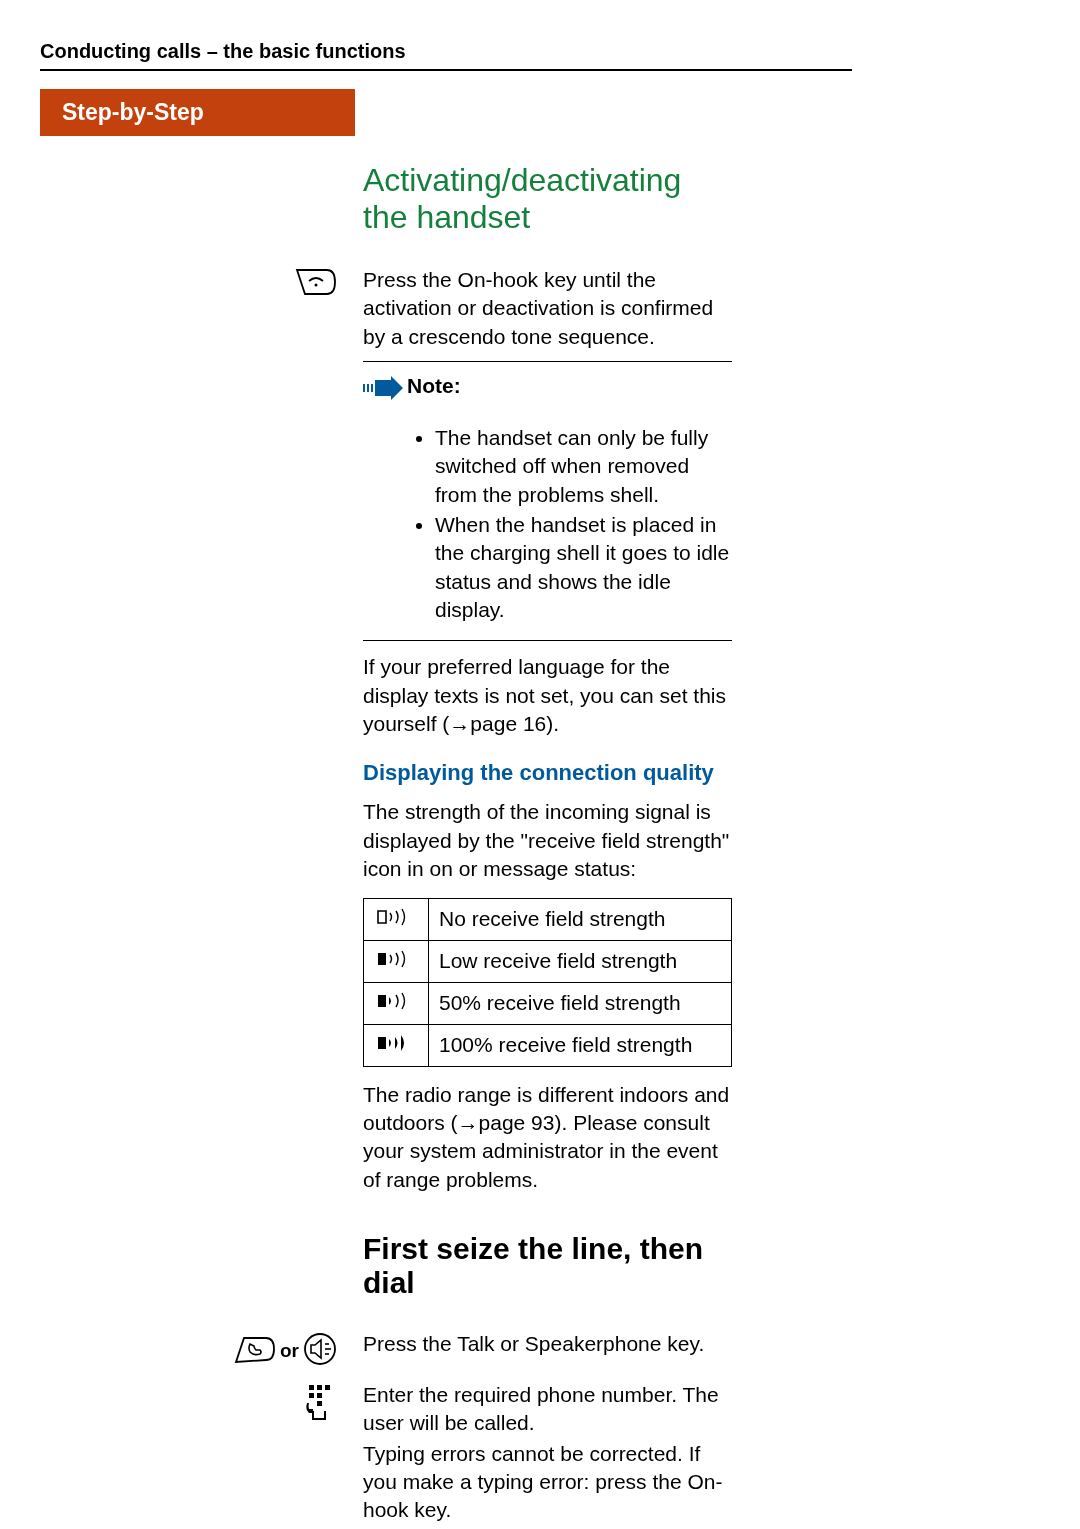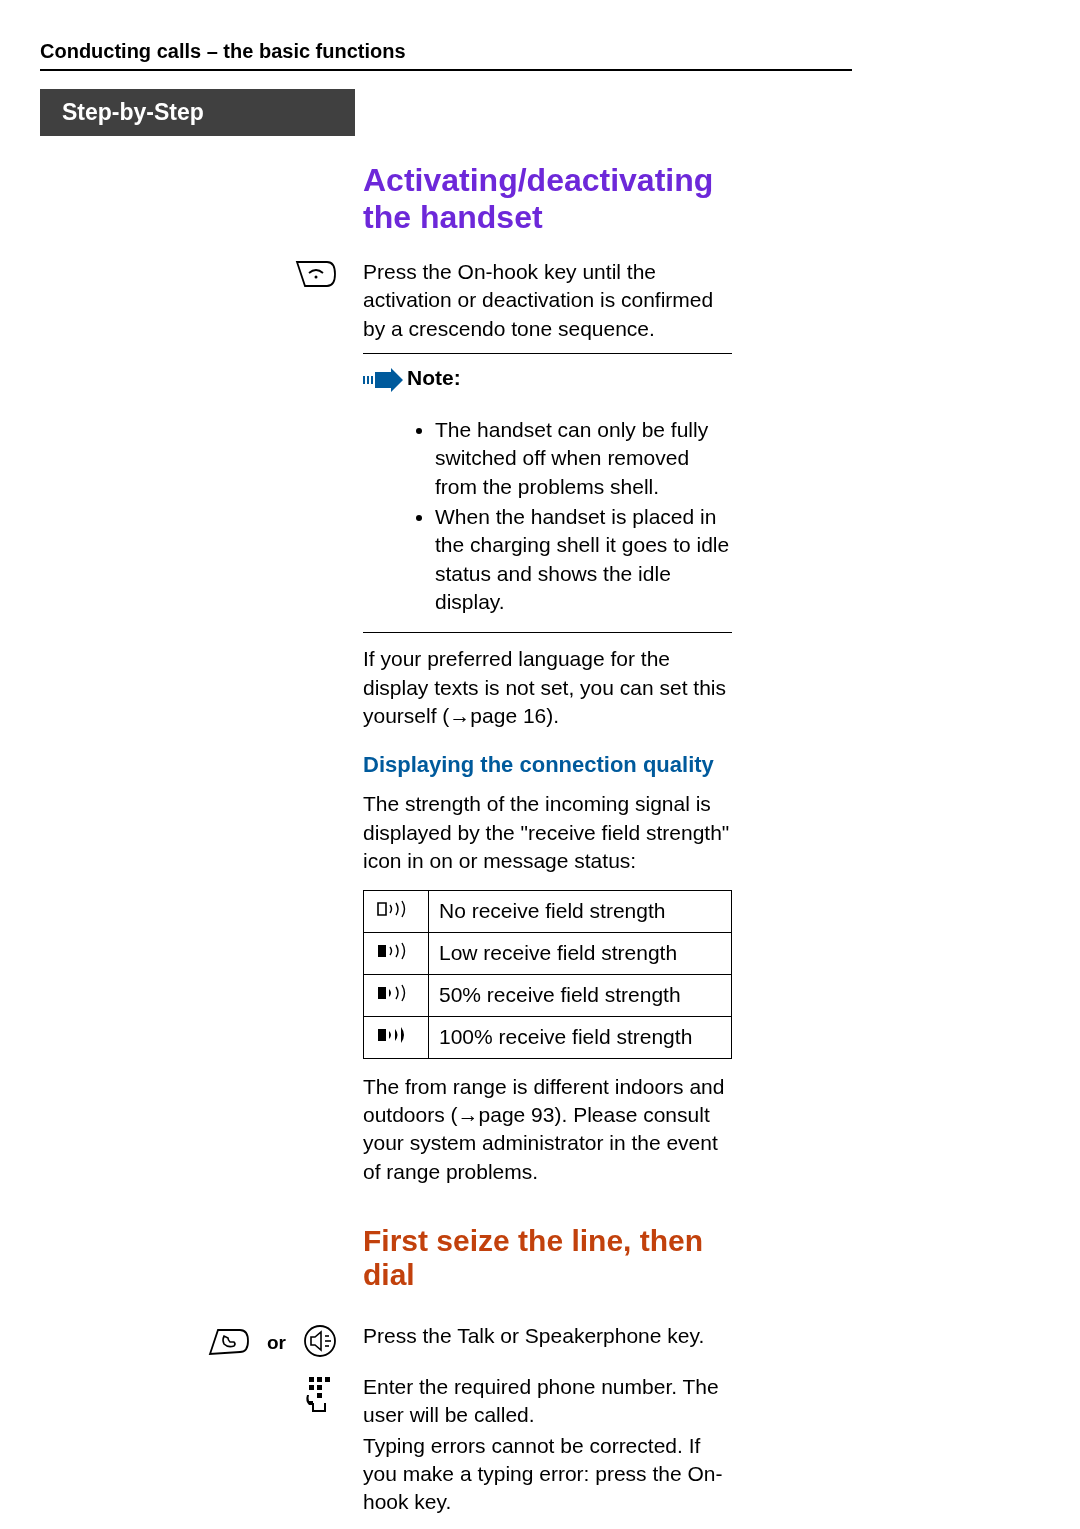--- a/index.html
+++ b/index.html
@@ -15,48 +15,48 @@
     width: 892px;
   }
   .header-line {
     font-weight: bold;
     font-size: 20px;
     padding-bottom: 6px;
     border-bottom: 2px solid #000;
     margin-bottom: 18px;
   }
   .step-banner {
-    background: #404040;
+    background: #c2410c;
     color: #fff;
     font-weight: bold;
     font-size: 23px;
     padding: 10px 14px 10px 22px;
     width: 315px;
   }
   .left-col {
     width: 315px;
     flex: 0 0 315px;
     display: flex;
     flex-direction: column;
     align-items: flex-end;
     padding-right: 18px;
   }
   .right-col {
     flex: 1;
     padding-left: 8px;
     padding-right: 120px;
   }
   h2.section {
-    color: #6d28d9;
+    color: #15803d;
     font-size: 32px;
-    font-weight: bold;
-    margin: 26px 0 12px 0;
+    font-weight: normal;
+    margin: 26px 0 20px 0;
   }
   h2.section2 {
-    color: #c2410c;
+    color: #000000;
     font-size: 30px;
     font-weight: bold;
     margin: 38px 0 20px 0;
   }
   p.body {
     font-size: 21px;
     line-height: 1.35;
     margin: 0 0 10px 0;
     color: #000;
   }
@@ -110,21 +110,21 @@
     padding-left: 10px;
   }
   .ref-arrow {
     font-family: Arial;
     display: inline-block;
   }
   .icon-wrap {
     display: flex;
     align-items: center;
     justify-content: flex-end;
-    gap: 17px;
+    gap: 4px;
     font-size: 19px;
     font-weight: bold;
   }
   .row {
     display: flex;
     flex-direction: row;
     margin-bottom: 10px;
   }
   .row .left-col { padding-top: 2px; }
   .row .right-col { padding-top: 0; }
@@ -229,21 +229,21 @@
               <path d="M21 4 Q26 10 21 16 L21 4" fill="#000"></path>
               <path d="M27 2 Q33 10 27 18 L27 2" fill="#000"></path>
             </svg>
           </span></td>
           <td>100% receive field strength</td>
         </tr>
       </tbody>
         </table>
 
       <p class="body">
-        <span>The from range is different indoors and outdoors (</span><span class="ref-arrow">→ </span><span>page 93</span><span>). Please consult your system administrator in the event of range problems.</span>
+        <span>The radio range is different indoors and outdoors (</span><span class="ref-arrow">→ </span><span>page 93</span><span>). Please consult your system administrator in the event of range problems.</span>
       </p>
 
       <h2 class="section2">First seize the line, then dial</h2>
     </div>
   </div>
 
   <div class="row">
     <div class="left-col">
       <div class="icon-wrap">
         <span>

